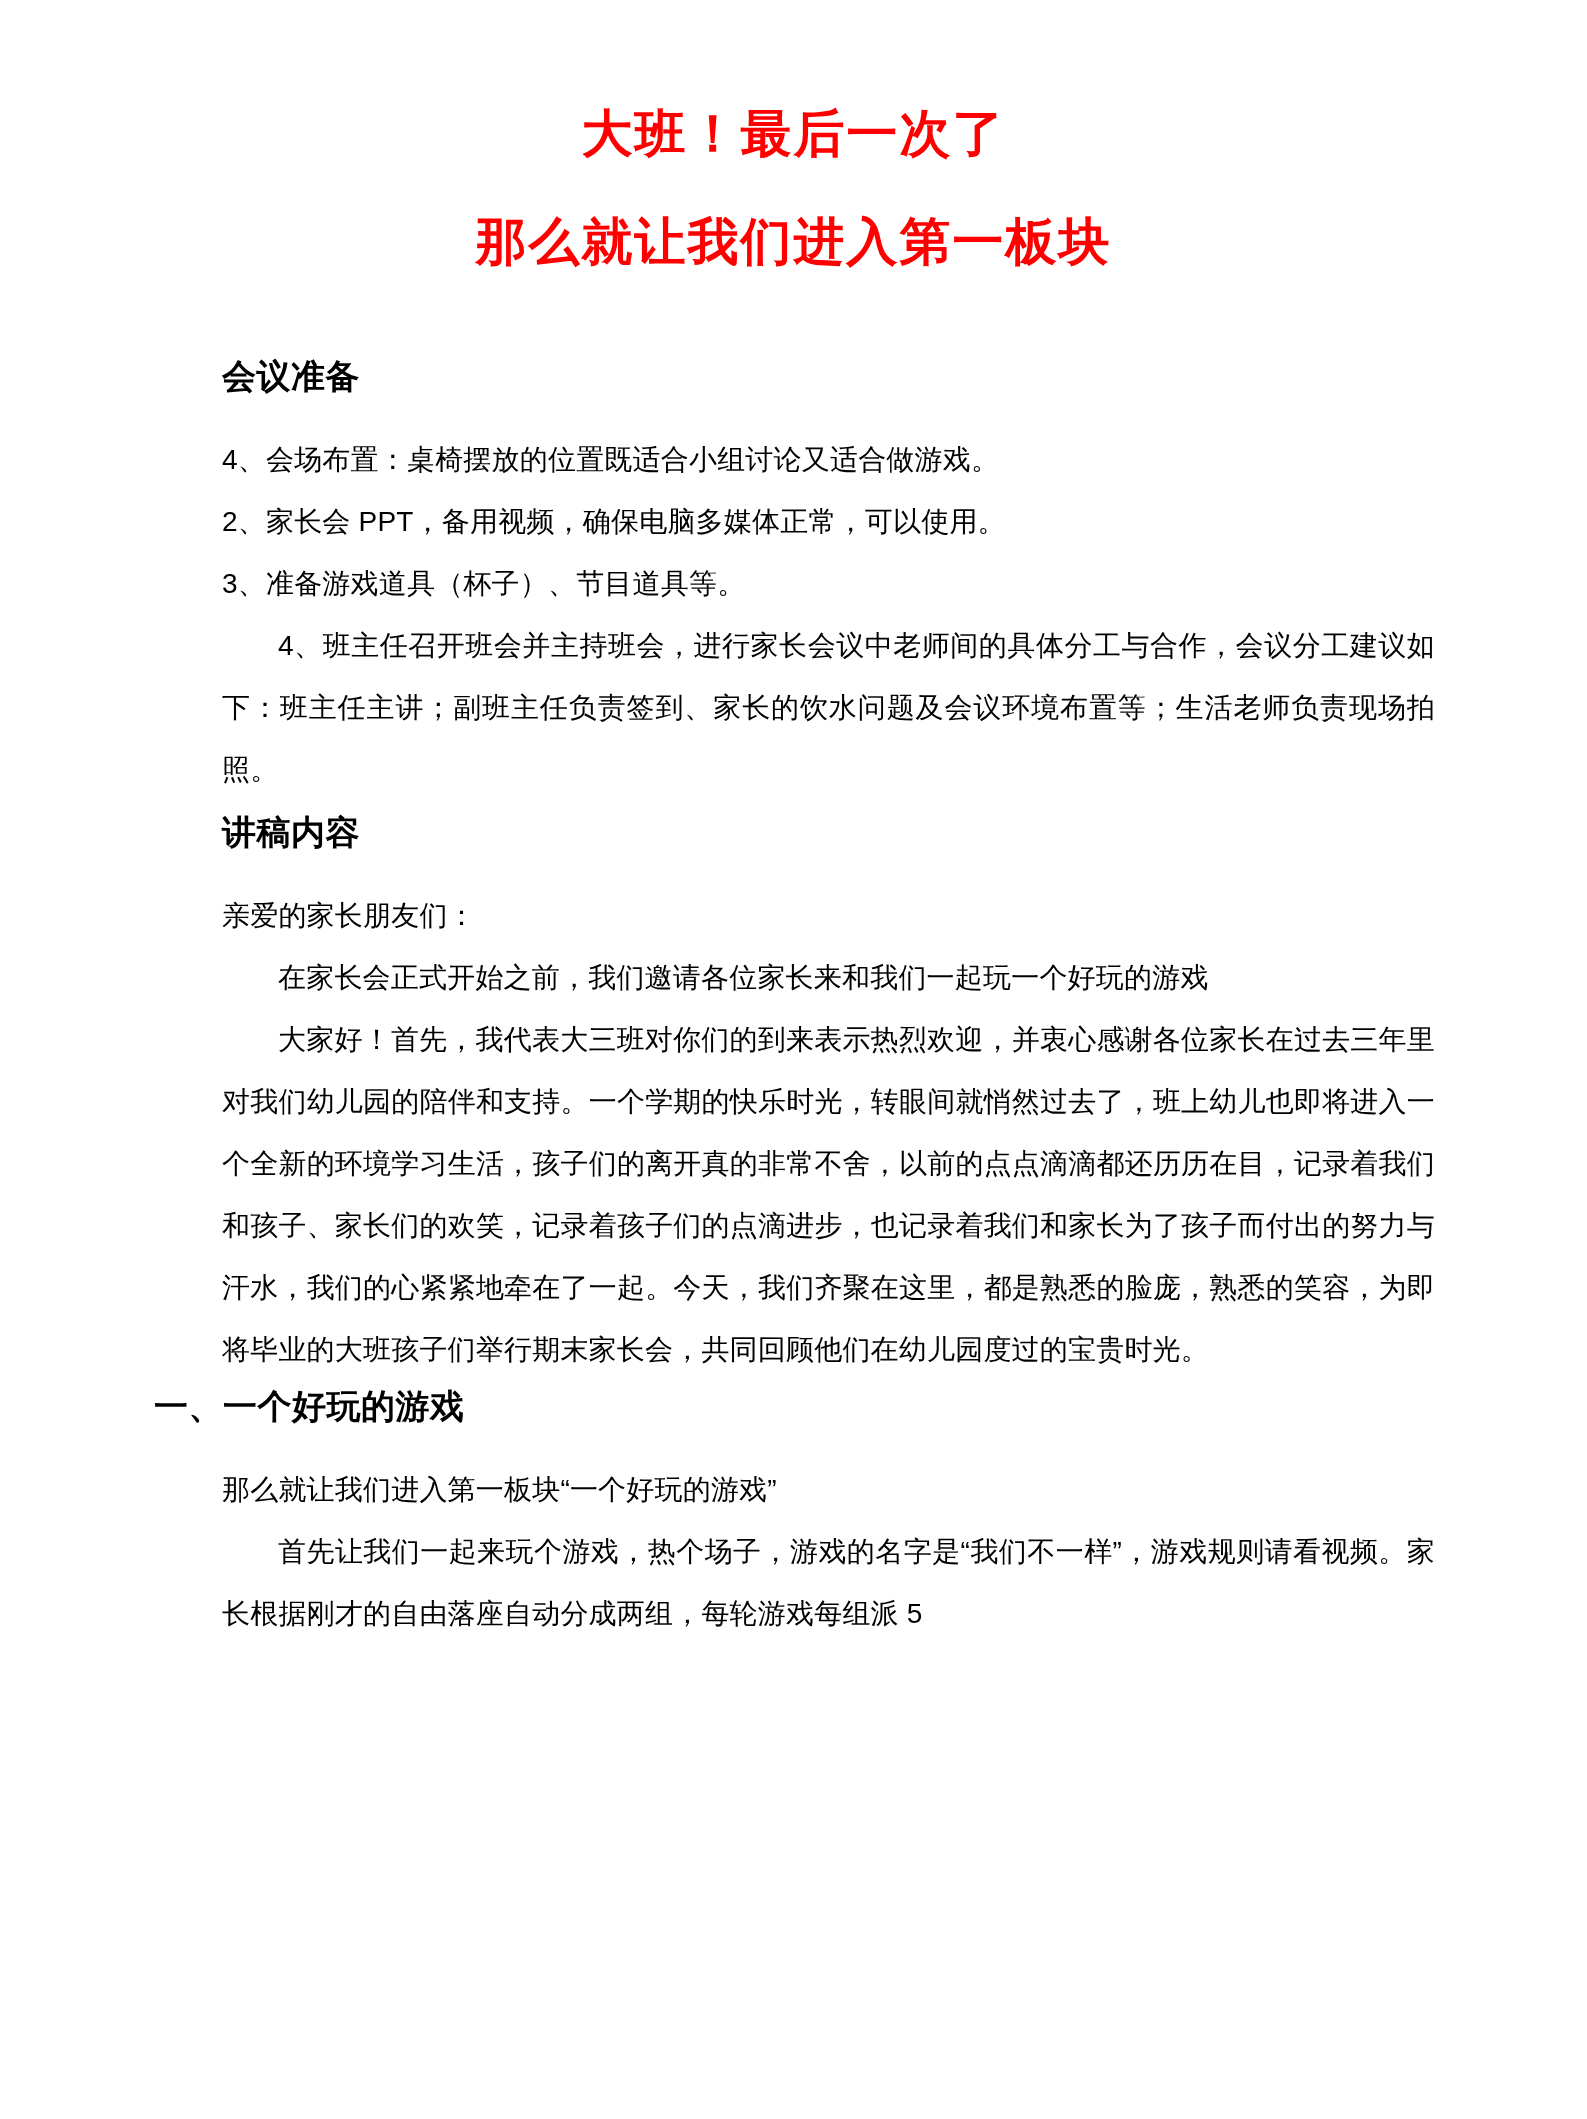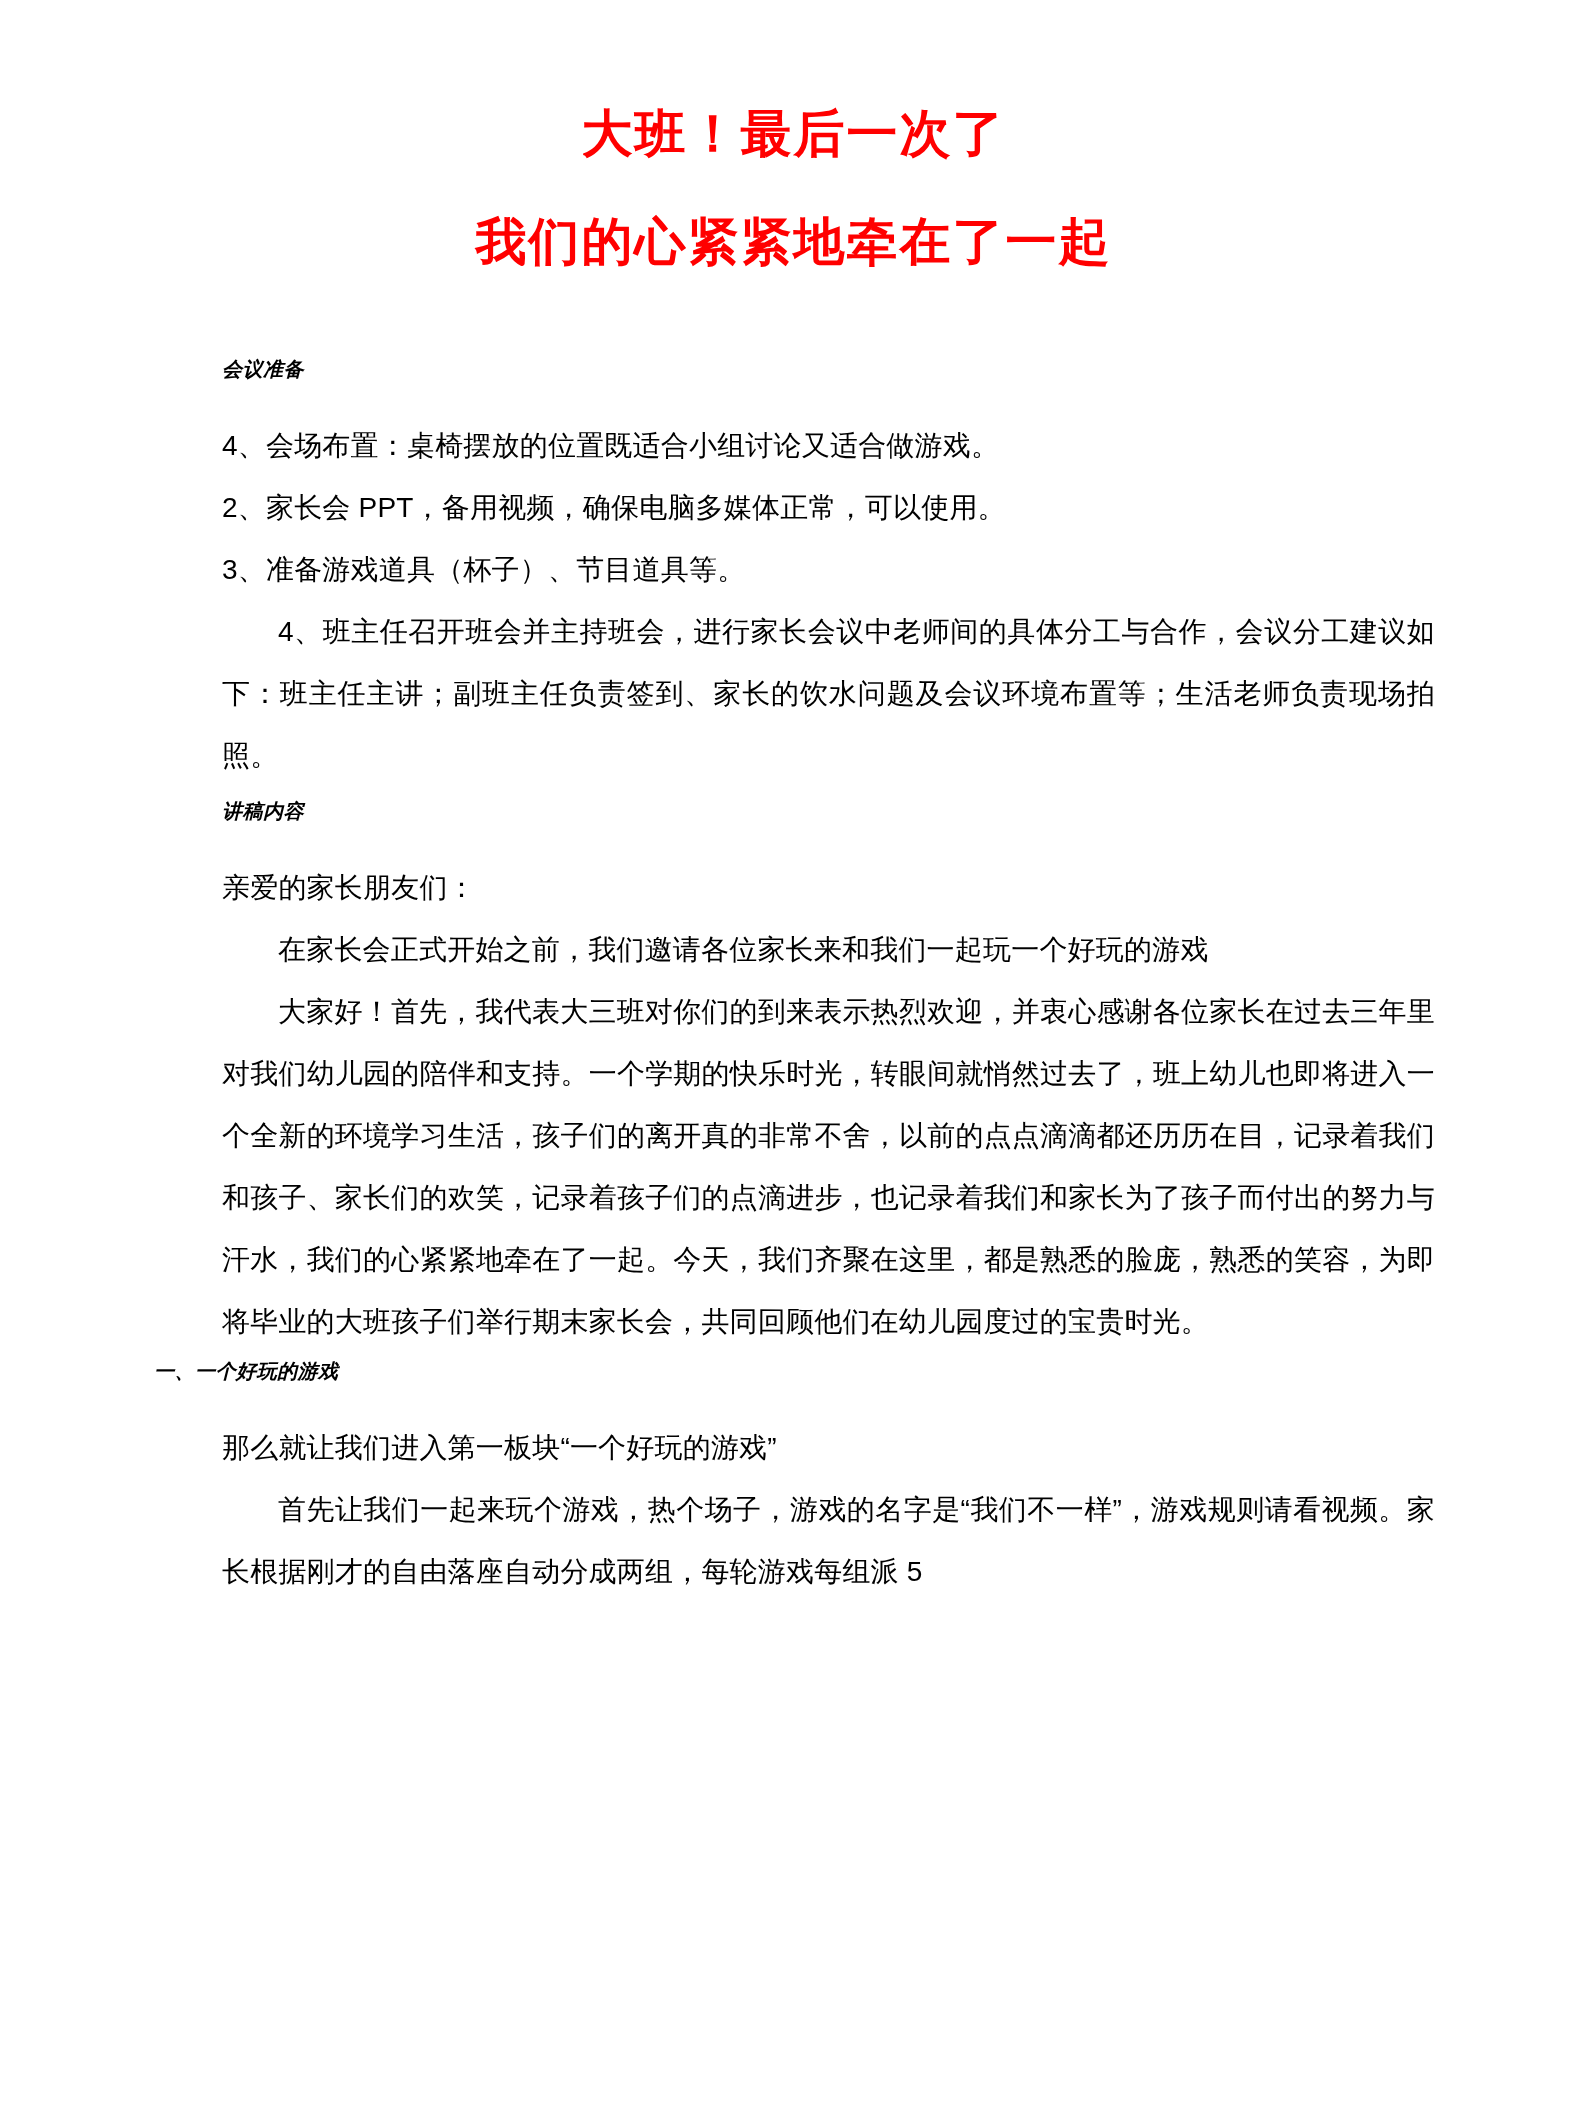--- a/index.html
+++ b/index.html
@@ -51,25 +51,24 @@
 
   
   .body-block {
     margin-top: 92px;
     padding-left: 222px;
     padding-right: 152px;
   }
 
   .h2 {
     font-weight: bold;
-    font-size: 20px;
+    font-size: 34px;
     line-height: 1.0;
     margin-bottom: 36px;
     letter-spacing: 0.5px;
-    font-style: italic;
   }
 
   p.para {
     font-size: 28px;
     line-height: 62px;
     margin: 0 0 0 0;
     letter-spacing: 0.2px;
     text-align: justify;
     text-justify: inter-ideograph;
   }
@@ -83,21 +82,21 @@
   .spacer-sm { height: 14px; }
 </style>
 </head>
 <body>
 
 <div class="page">
   <div class="content">
 
     <div class="title-block">
       <div class="doc-title line1">大班！最后一次了</div>
-      <div class="doc-title line2">我们的心紧紧地牵在了一起</div>
+      <div class="doc-title line2">那么就让我们进入第一板块</div>
     </div>
 
     <div class="body-block">
 
       <div class="h2">会议准备</div>
 
       <p class="para">4、会场布置：桌椅摆放的位置既适合小组讨论又适合做游戏。</p>
 
       <p class="para">2、家长会 PPT，备用视频，确保电脑多媒体正常，可以使用。</p>
 

